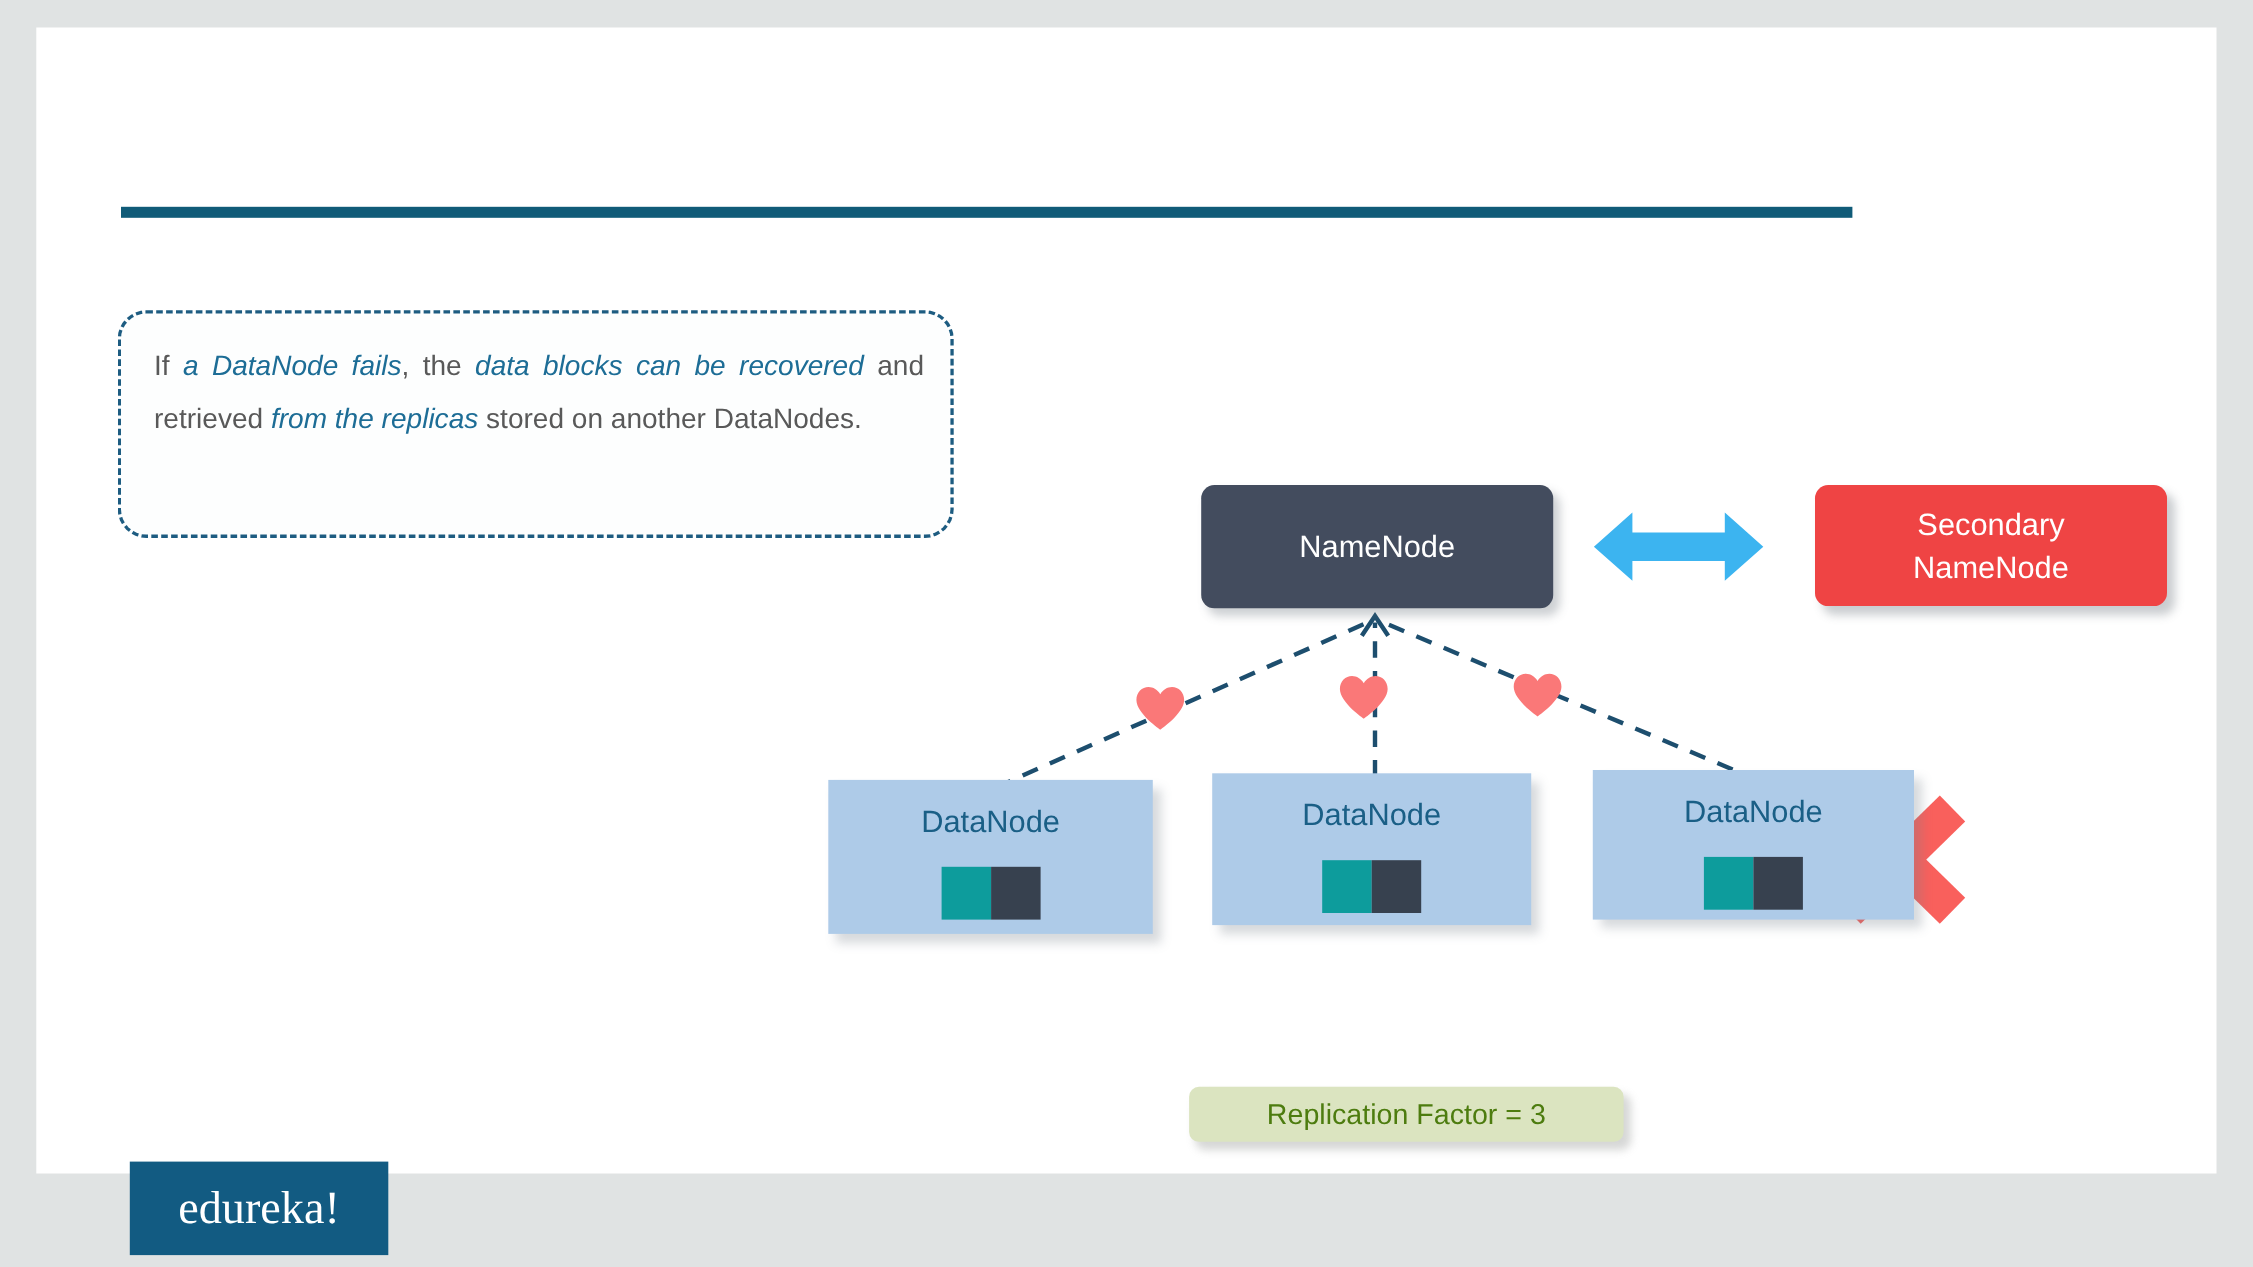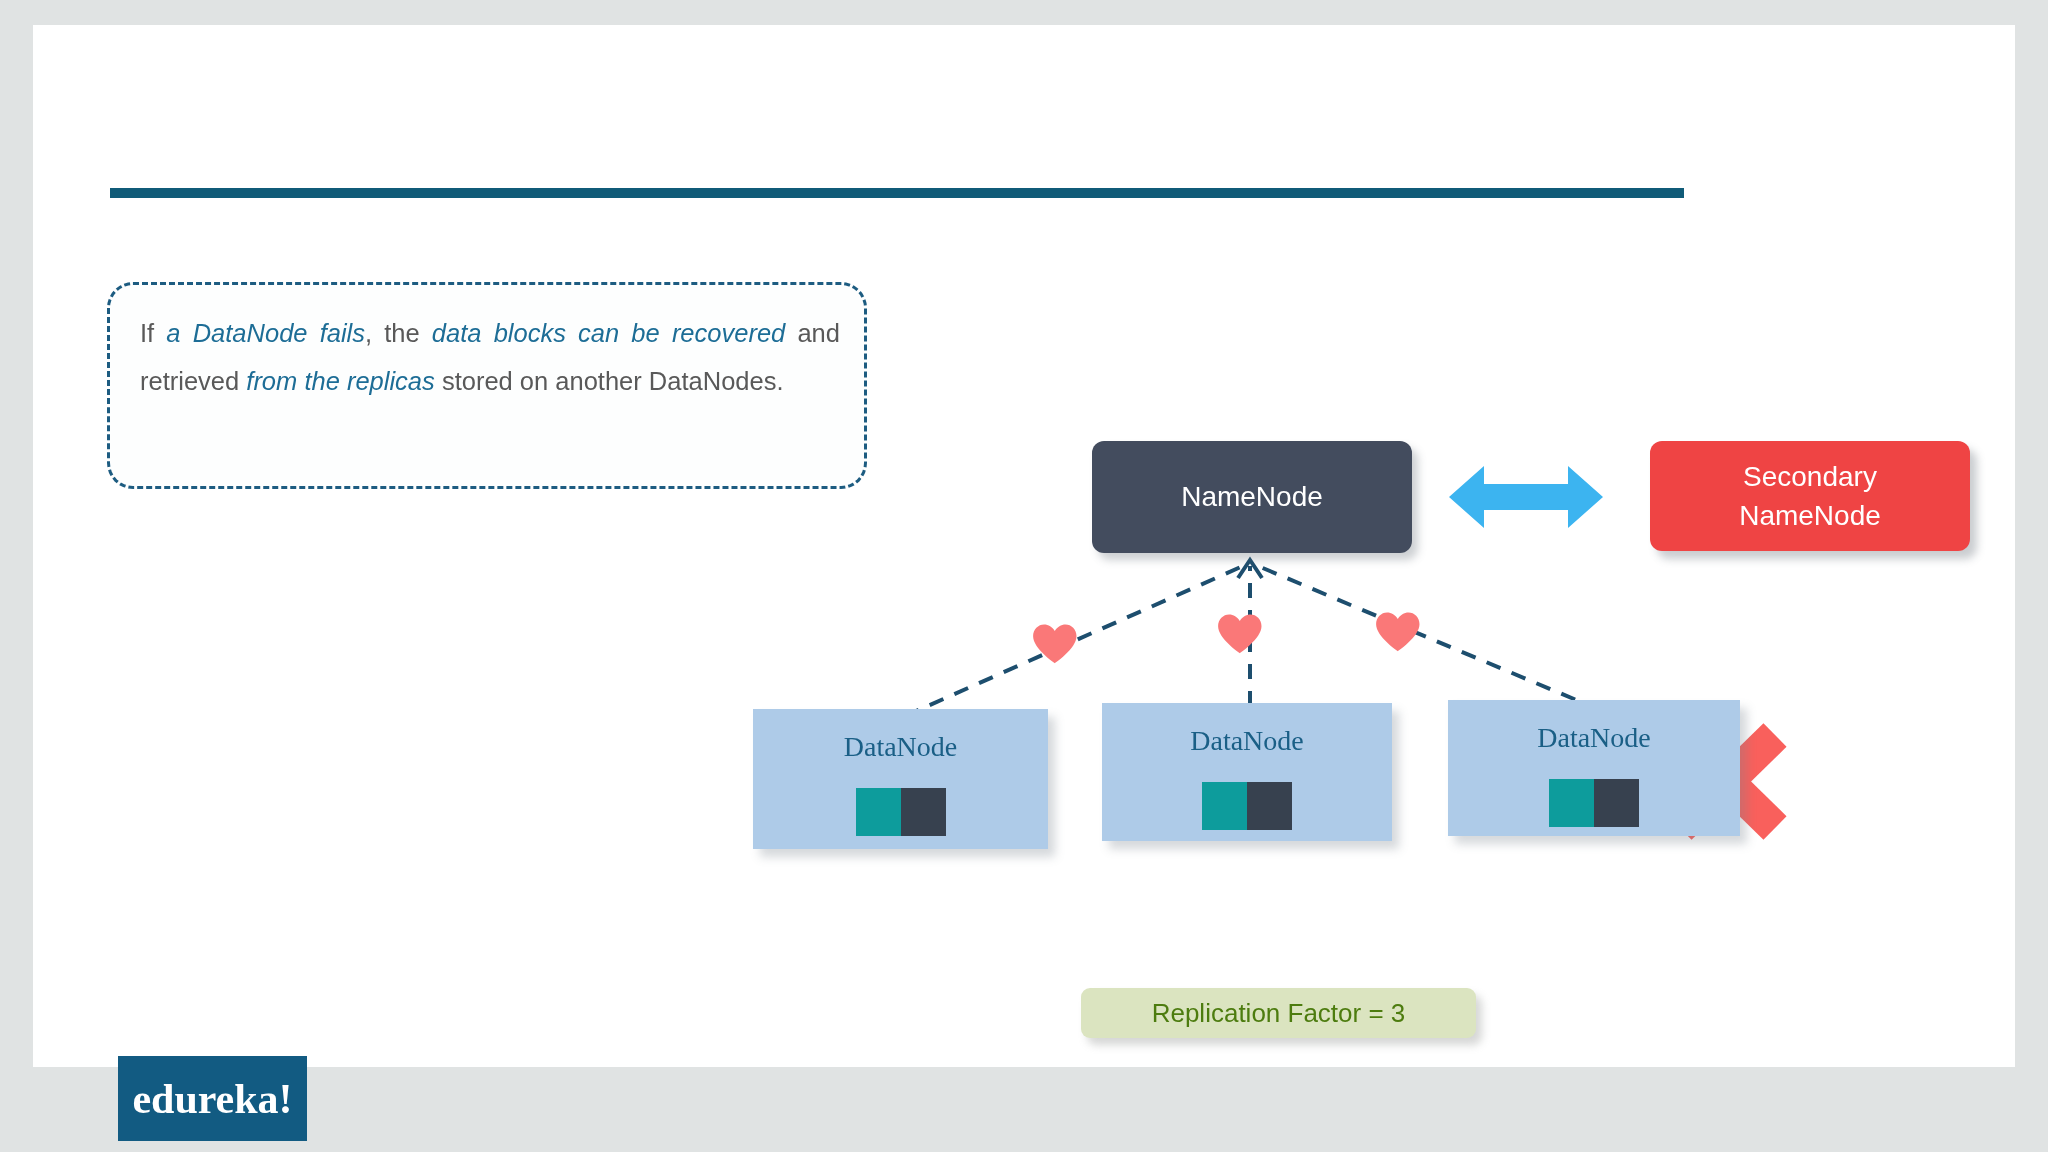--- a/index.html
+++ b/index.html
@@ -132,21 +132,20 @@
     display: block;
   }
   .datanode-label {
     position: absolute;
     left: 0;
     right: 0;
     top: 22px;
     text-align: center;
     font-size: 28px;
     color: #1a5f86;
-    font-family: Liberation Serif, serif;
   }
   .datanode-blocks {
     position: absolute;
     left: 0;
     right: 0;
     top: 79px;
     display: flex;
     justify-content: center;
   }
   .blk {
@@ -183,29 +182,29 @@
     left: 0;
     top: 1067px;
     width: 2048px;
     height: 85px;
     background: #e0e3e3;
   }
   #edureka-logo {
     position: absolute;
     left: 118px;
     top: 1056px;
-    width: 189px;
+    width: 235px;
     height: 85px;
     background: #125b82;
     display: flex;
     align-items: center;
     justify-content: center;
     color: #ffffff;
     font-family: "Liberation Serif", serif;
-    font-weight: bold;
+    font-weight: normal;
     font-size: 42px;
   }
   #copyright-text {
     position: absolute;
     right: 28px;
     top: 1095px;
     font-size: 22px;
     color: #a6acae;
     white-space: nowrap;
   }

